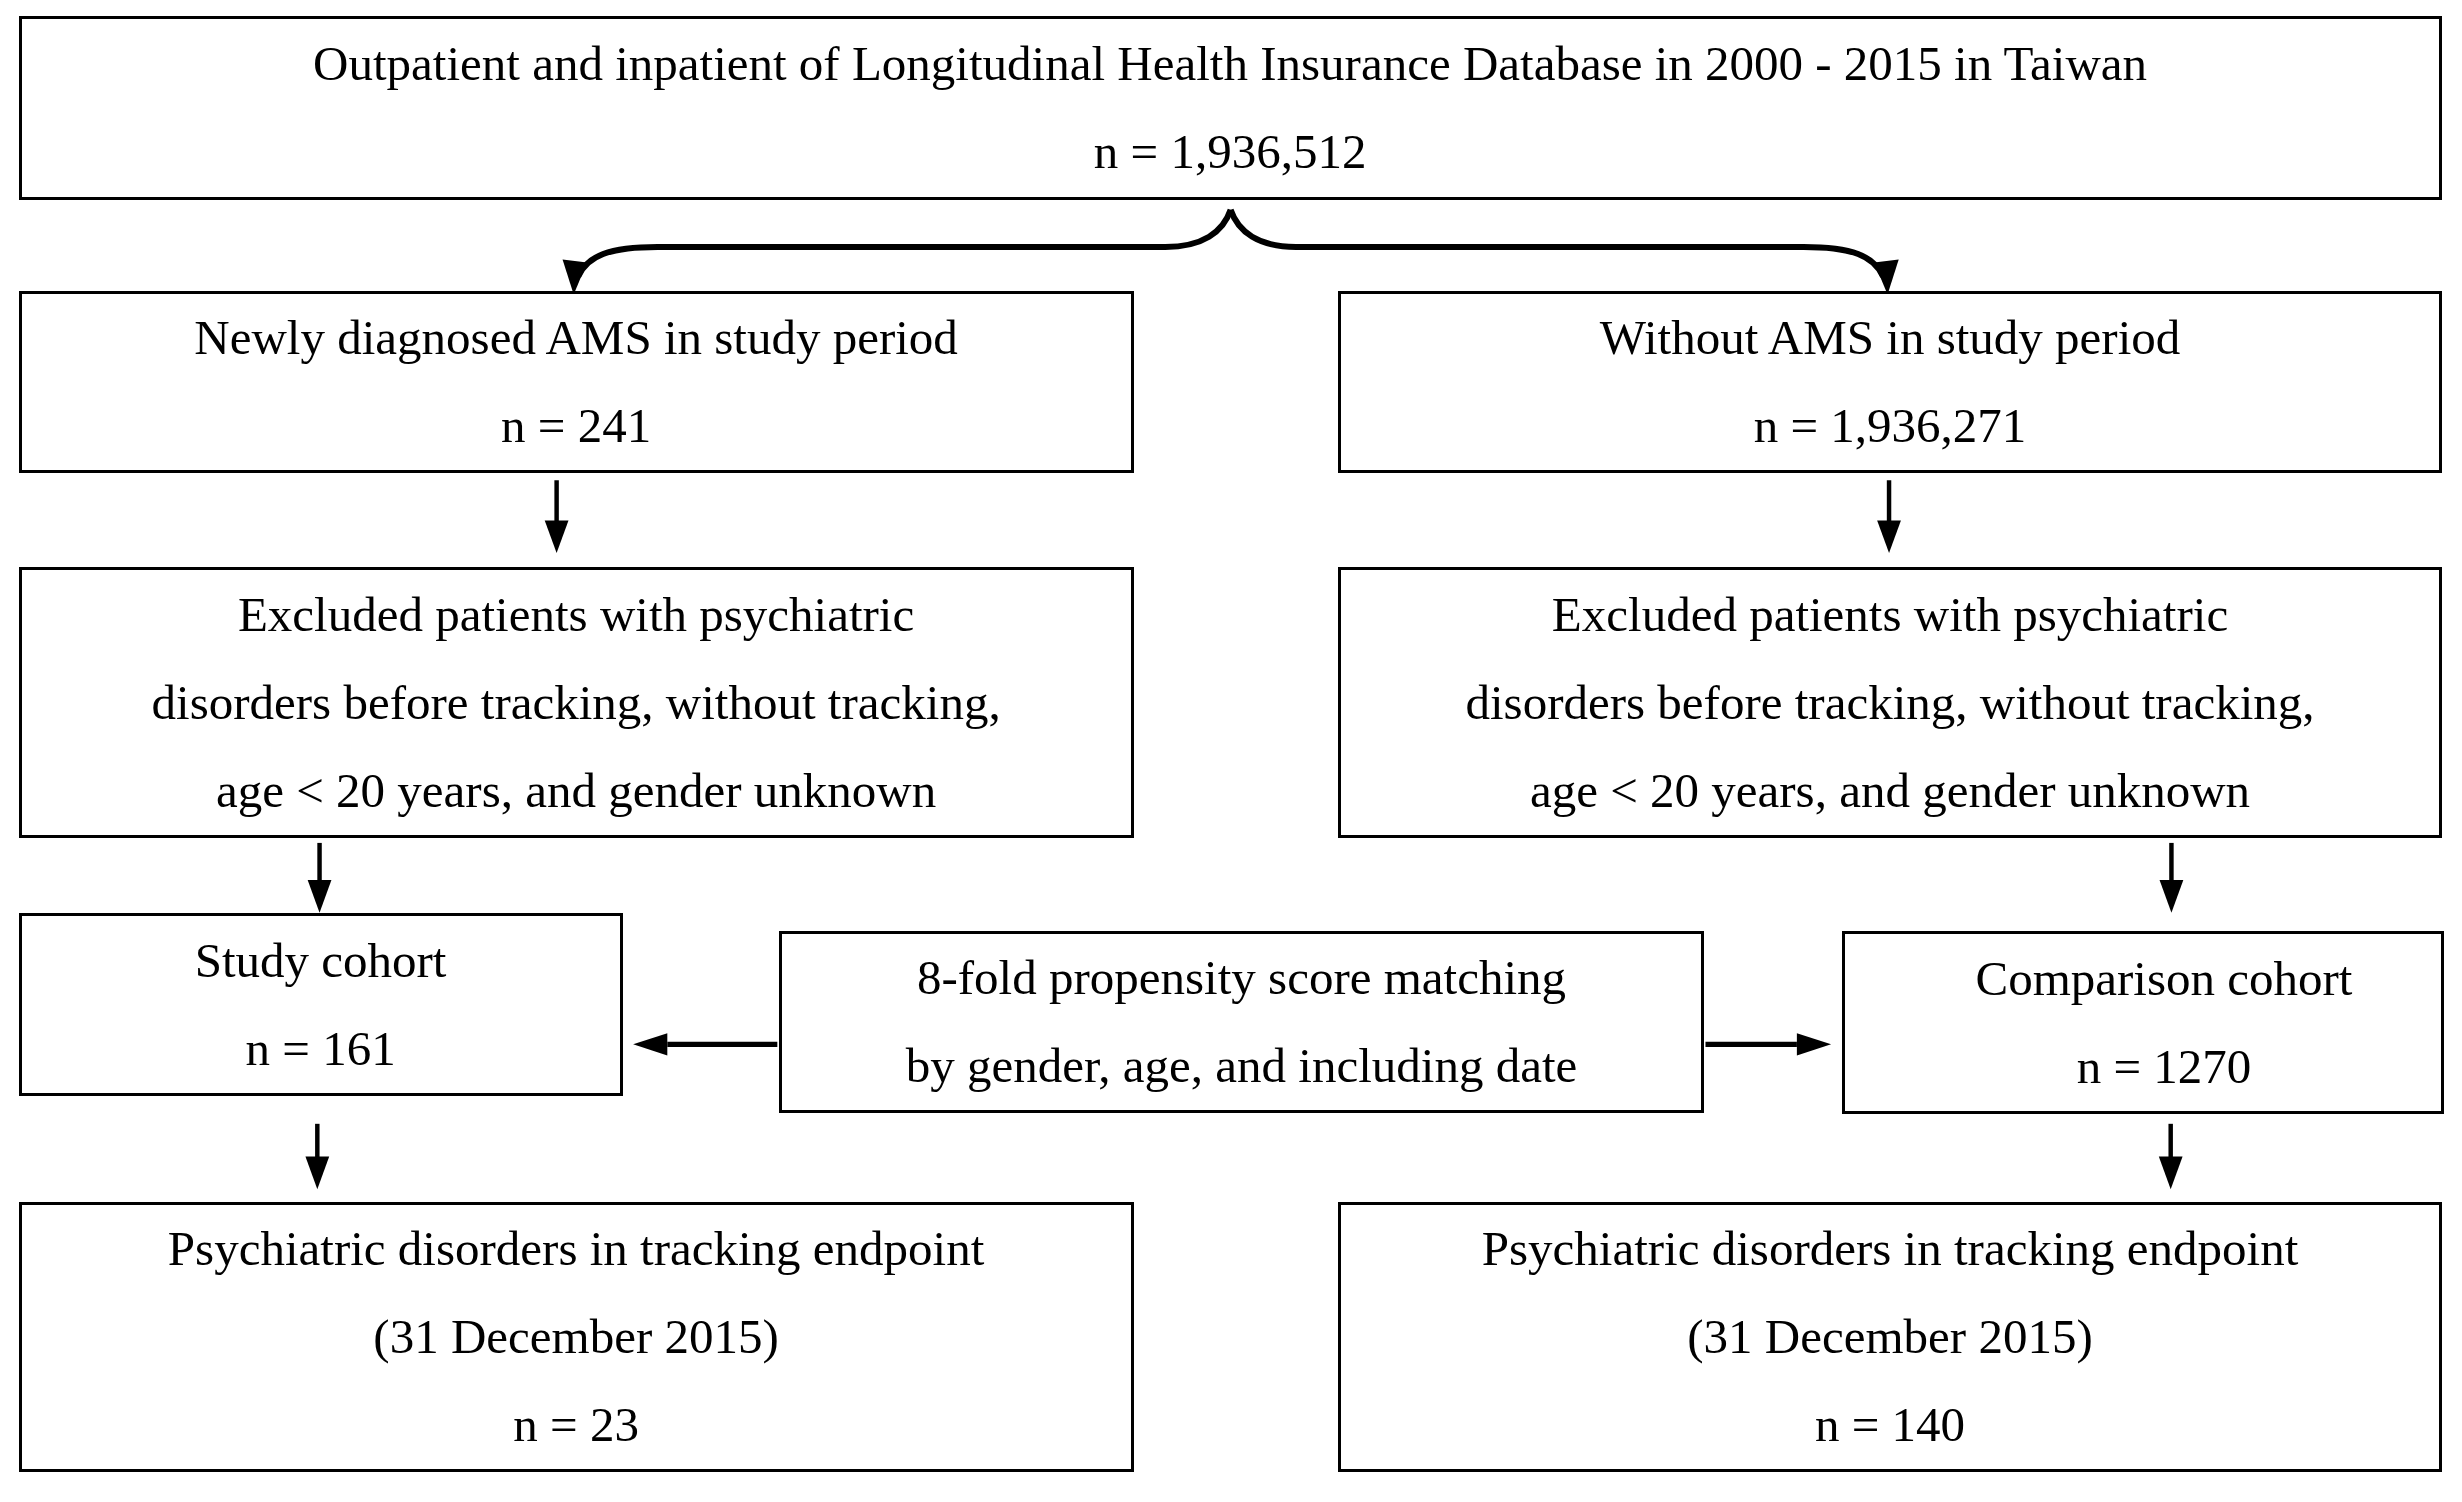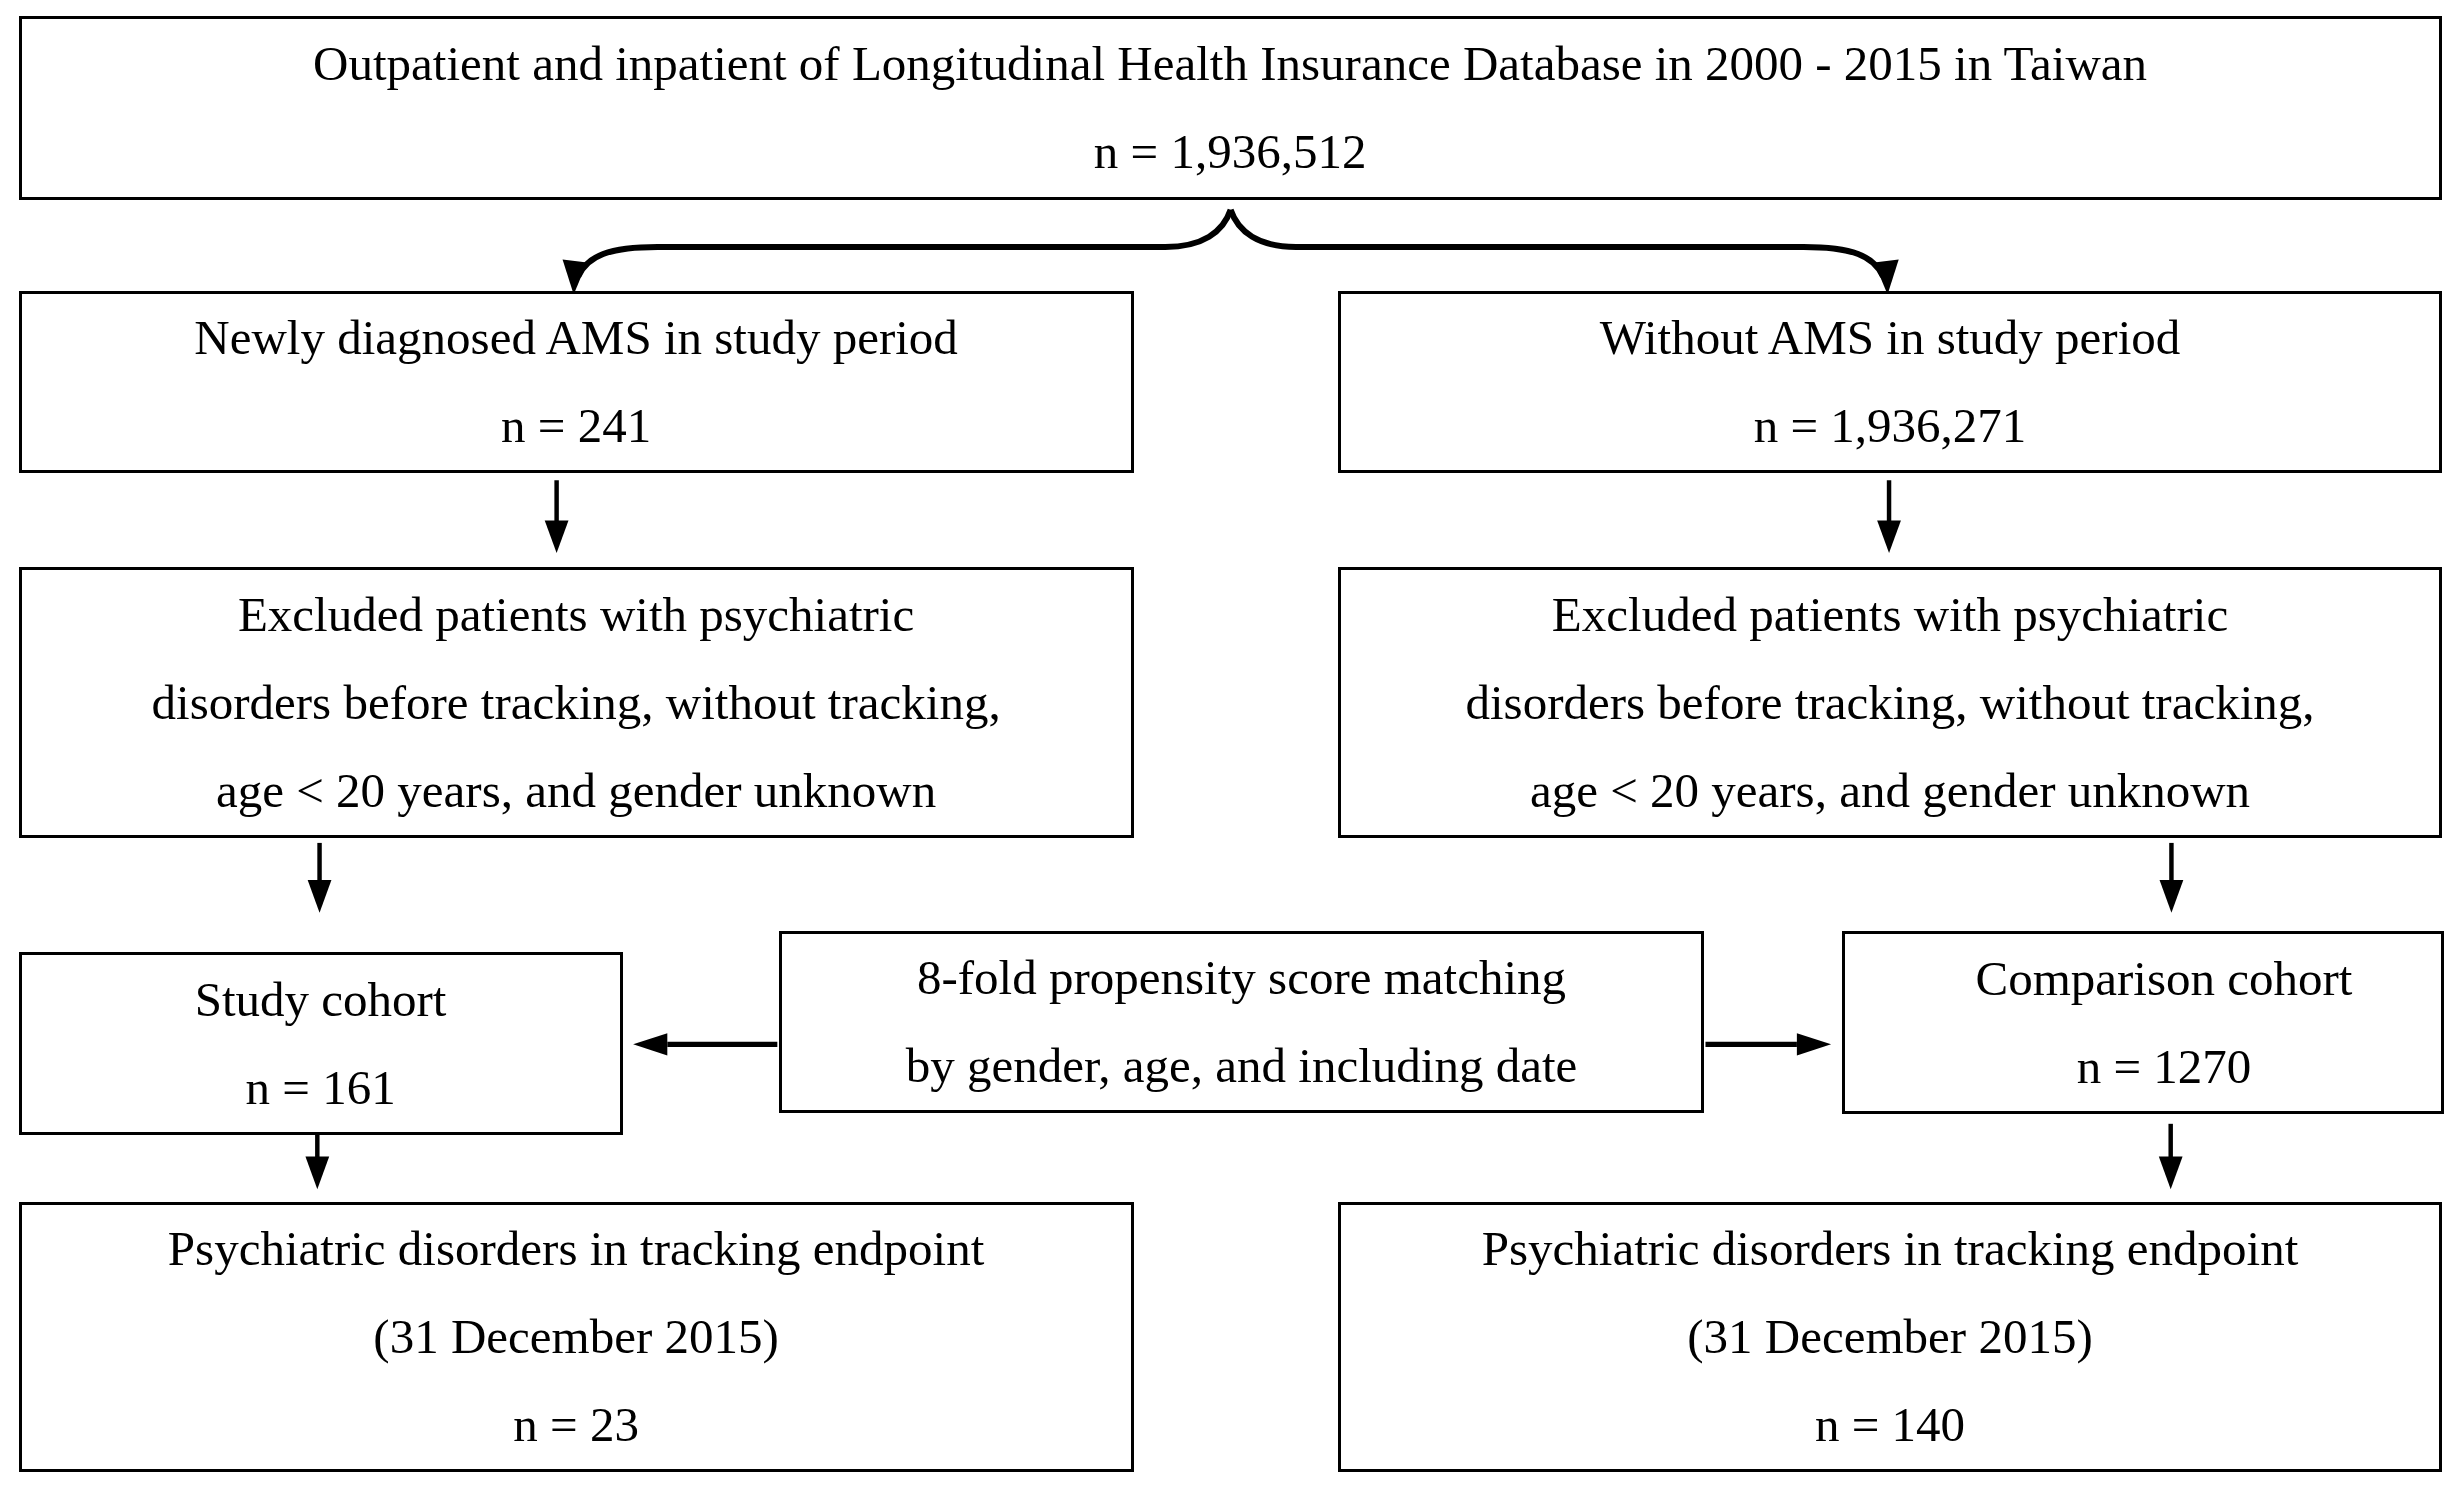--- a/index.html
+++ b/index.html
@@ -46,21 +46,21 @@
   }
   .box .count {
     font-weight: normal;
   }
   
   .b-source      { left: 18.6px;   top: 16.4px;   width: 2423px; height: 184px; }
   .b-ams         { left: 18.6px;   top: 291px;  width: 1115px; height: 182px; }
   .b-noams       { left: 1338px; top: 291px;  width: 1104px; height: 182px; }
   .b-excl-l      { left: 18.6px;   top: 567px;  width: 1115px; height: 271px; }
   .b-excl-r      { left: 1338px; top: 567px;  width: 1104px; height: 271px; }
-  .b-study       { left: 18.6px;   top: 952px; width: 604px;  height: 183px; }
+  .b-study       { left: 18.6px;   top: 913px; width: 604px;  height: 183px; }
   .b-match       { left: 779px; top: 931px; width: 925px; height: 182px; }
   .b-comp        { left: 1842px; top: 931px; width: 602px;  height: 183px; padding-left: 42px; }
   .b-end-l       { left: 18.6px;   top: 1202px; width: 1115px; height: 270px; }
   .b-end-r       { left: 1338px; top: 1202px; width: 1104px; height: 270px; }
 </style>
 </head>
 <body>
 
 <div class="stage">
 

